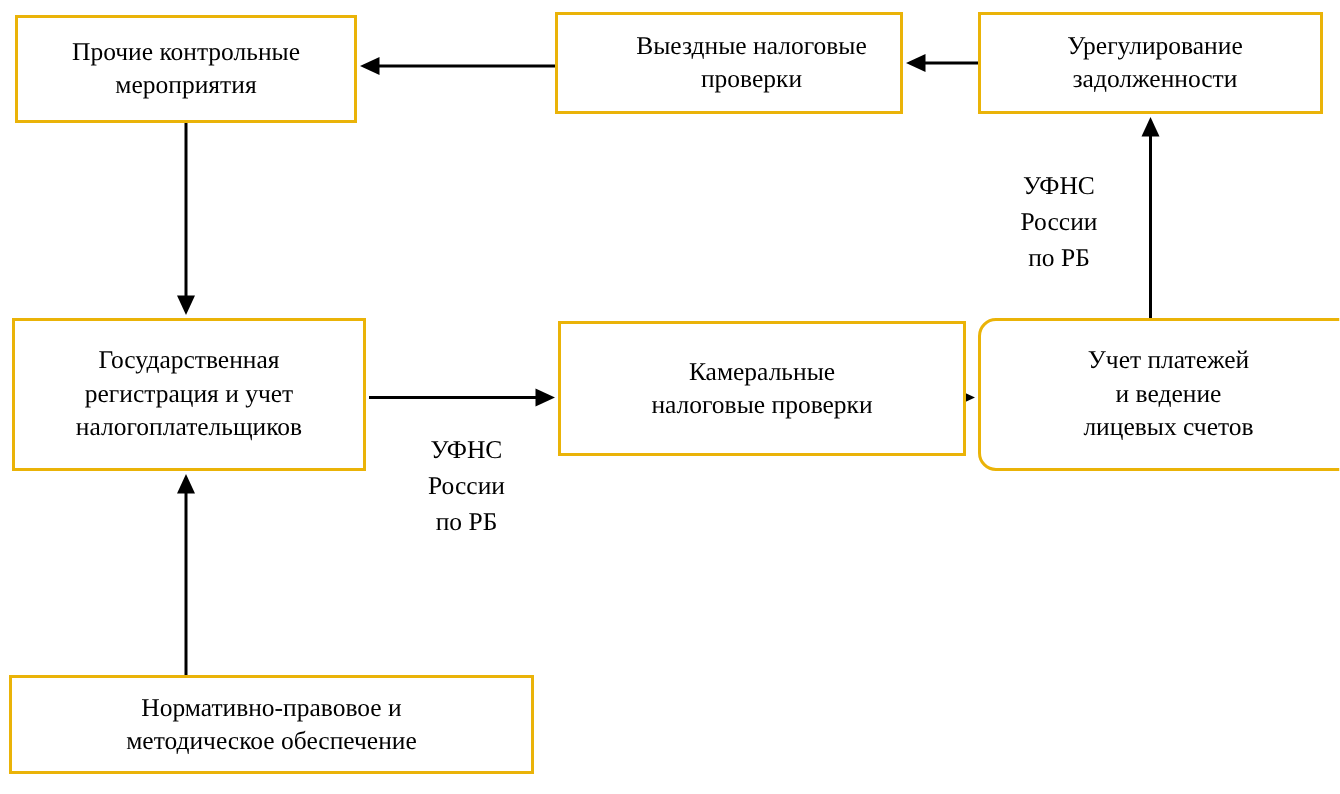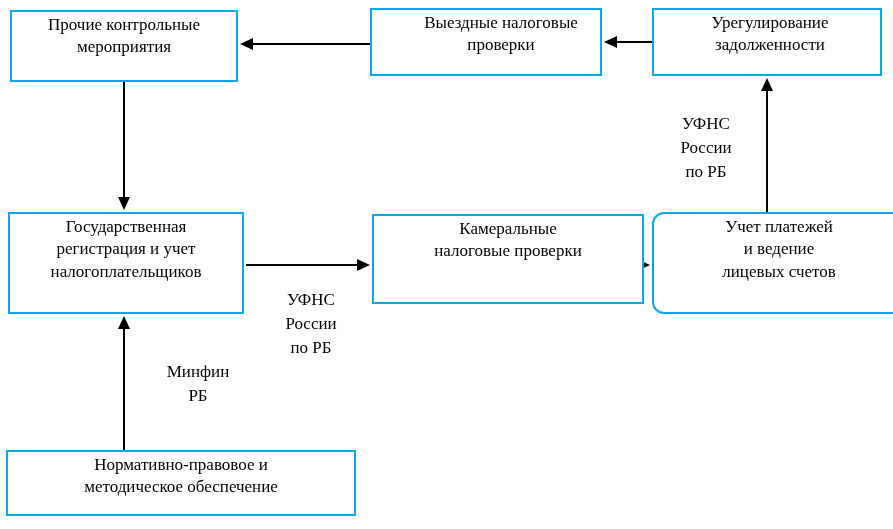--- a/index.html
+++ b/index.html
@@ -20,24 +20,24 @@
     position: absolute;
     left: 0;
     top: 0;
     width: 893px;
     height: 529px;
     pointer-events: none;
   }
   .box {
     position: absolute;
     box-sizing: border-box;
-    border: 2px solid #0ea5e9;
+    border: 2px solid #eab308;
     background: #ffffff;
     display: flex;
-    align-items: flex-start;
+    align-items: center;
     justify-content: center;
     text-align: center;
     white-space: pre-line;
     font-size: 17px;
     line-height: 1.32;
     padding: 2px 6px;
   }
   .elabel {
     position: absolute;
     text-align: center;
@@ -138,16 +138,14 @@
     <span>Нормативно-правовое и
 методическое обеспечение</span>
   </div>
 
   <div class="elabel l-ufns-right">УФНС
 России
 по РБ</div>
   <div class="elabel l-ufns-center">УФНС
 России
 по РБ</div>
-  <div class="elabel l-minfin">Минфин
-РБ</div>
 
 </div>
 
 </body></html>

